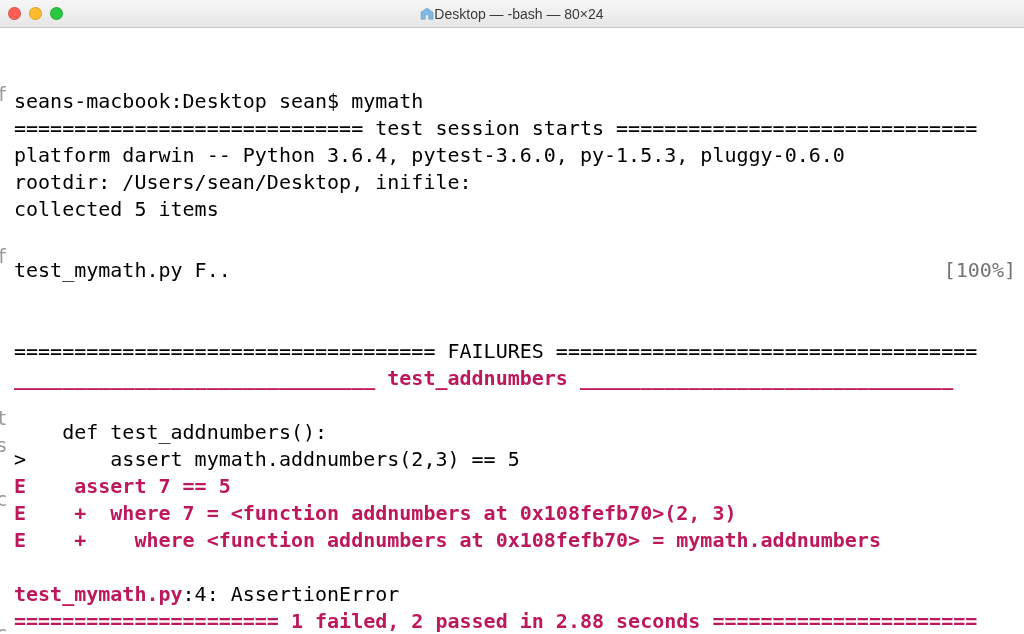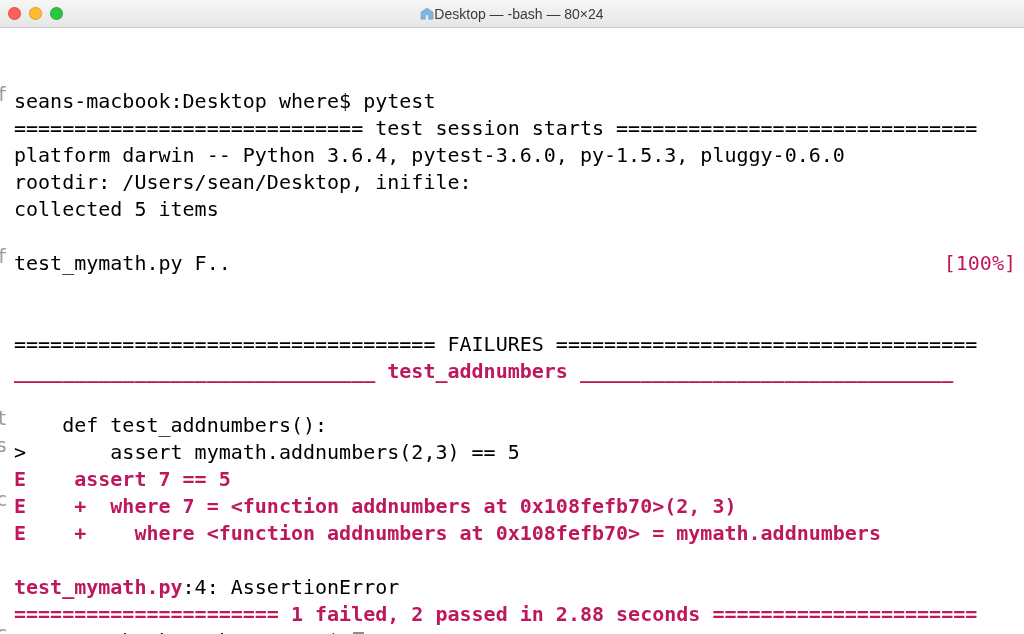--- a/index.html
+++ b/index.html
@@ -10,22 +10,22 @@
   .dot { width:13px; height:13px; border-radius:50%; border:1px solid rgba(0,0,0,.15); }
   .dot.red { background:#ff5f57; }
   .dot.yellow { background:#ffbd2e; }
   .dot.green { background:#28c940; }
   .title { position:absolute; left:0; right:0; text-align:center; font-family:-apple-system,BlinkMacSystemFont,sans-serif; font-size:14px; color:#3b3b3b; display:flex; justify-content:center; align-items:center; gap:0; pointer-events:none; }
   .home-icon { width:14px; height:12px; display:inline-block; }
   .terminal { flex:1; padding:6px 8px 8px 14px; white-space:pre; line-height:1.35; color:#000; letter-spacing:0px; position:relative; overflow:hidden; }
   .bold { font-weight:400; }
   .red { color:#b83227; }
   .redbold { color:#be185d; font-weight:700; }
-  .cyan { color:#be185d; }
-  .row { display:flex; justify-content:space-between; }
+  .cyan { color:#737373; }
+  .row { display:flex; justify-content:space-between;margin-top:7px; }
   .cursor { display:inline-block; width:11px; height:21px; background:#8b8b8b; vertical-align:text-bottom; margin-left:2px; }
   .leftedge { position:absolute; left:-4px; top:26px; bottom:0; width:14px; pointer-events:none; color:#9a9a9a; font-size:19px; line-height:1.42; white-space:pre; }
 </style>
 </head>
 <body>
 
 <div class="window">
   <div class="titlebar">
     <div class="traffic">
       <div class="dot red"></div>
@@ -56,21 +56,21 @@
 
 t
 s
 
 c
 
 
 
 
 c</div>
-<span>seans-macbook:Desktop where$ pytest</span>
+<span>seans-macbook:Desktop sean$ mymath</span>
 <span class="bold">============================= test session starts ==============================</span>
 <span>platform darwin -- Python 3.6.4, pytest-3.6.0, py-1.5.3, pluggy-0.6.0</span>
 <span>rootdir: /Users/sean/Desktop, inifile:</span>
 <span class="bold">collected 5 items</span>
 
 <div class="row"><span>test_mymath.py F..</span><span class="cyan">[100%]</span></div>
 
 <span>=================================== FAILURES ===================================</span>
 <span class="redbold">______________________________ test_addnumbers _______________________________</span>
 

